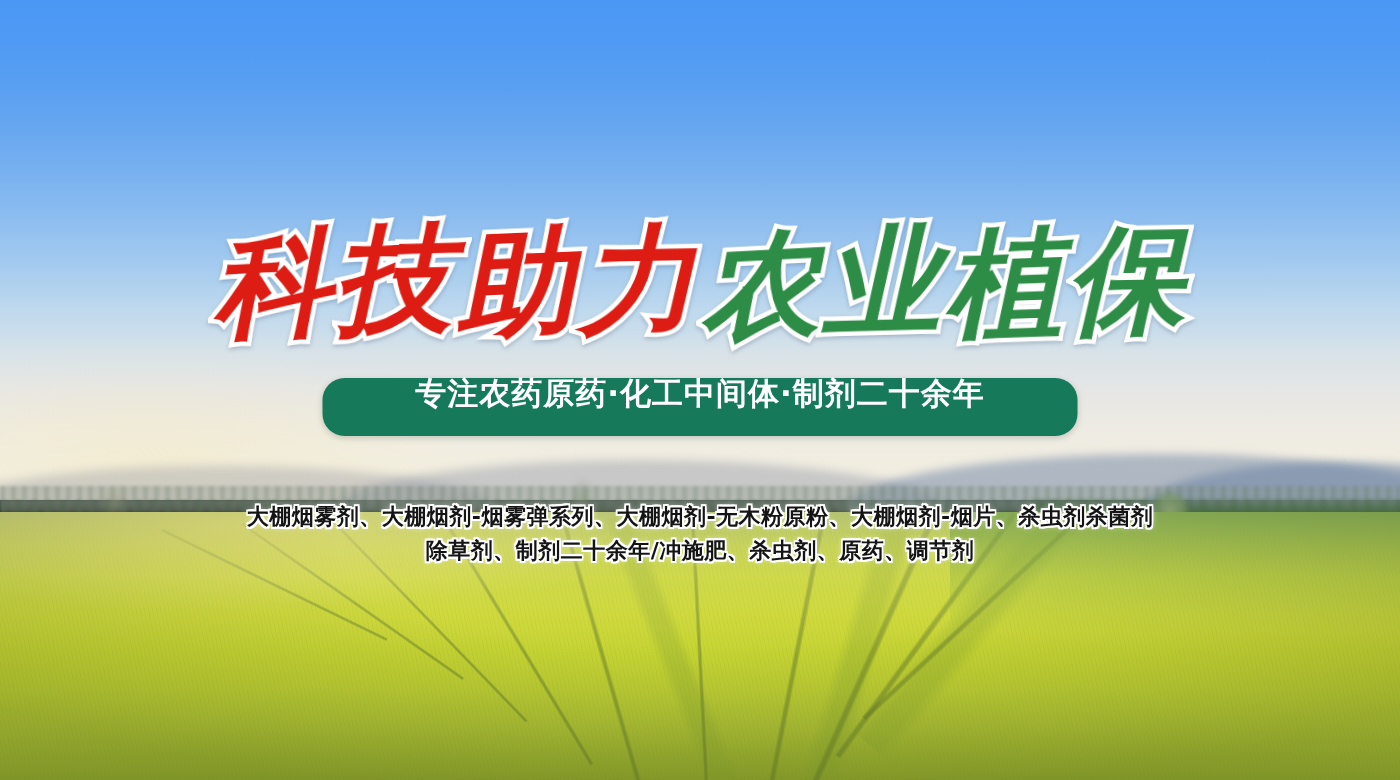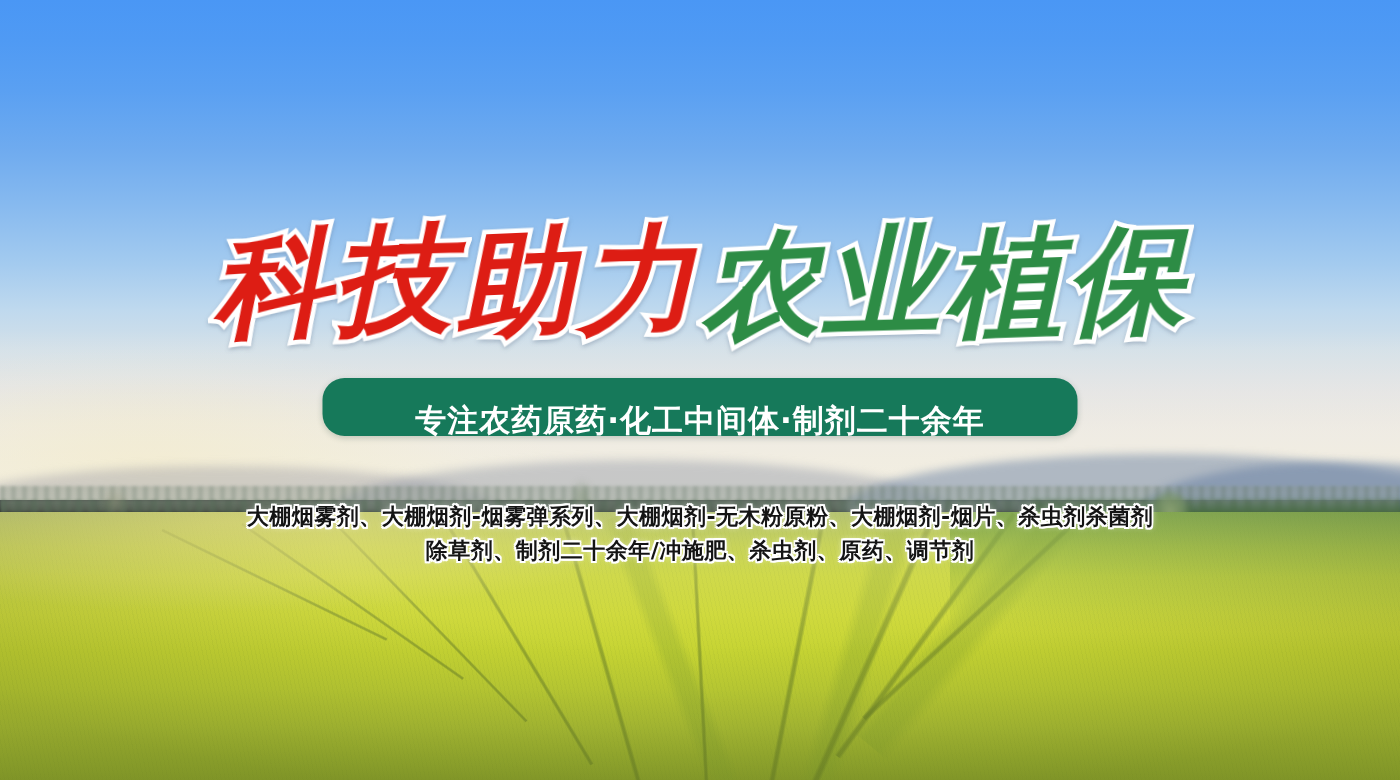--- a/index.html
+++ b/index.html
@@ -201,21 +201,21 @@
   .title .c6 { transform:rotate(-2deg)  translateY(2px); }
   .title .c7 { transform:rotate(-1deg)  translateY(-2px); }
 
   
   .subtitle-bar {
     position:absolute; left:50%; top:378px;
     transform:translateX(-50%);
     width:755px; height:58px;
     background:#16795a;
     border-radius:22px;
-    display:flex; align-items:flex-end; justify-content:center;
+    display:flex; align-items:flex-start; justify-content:center;
     box-shadow:0 2px 6px rgba(20,60,40,0.22);
   }
   .subtitle-text {
     color:#ffffff;
     font-family:"DejaVu Sans", sans-serif;
     font-weight:700;
     font-size:31px;
     letter-spacing:1px;
     white-space:nowrap;
     line-height:1;

